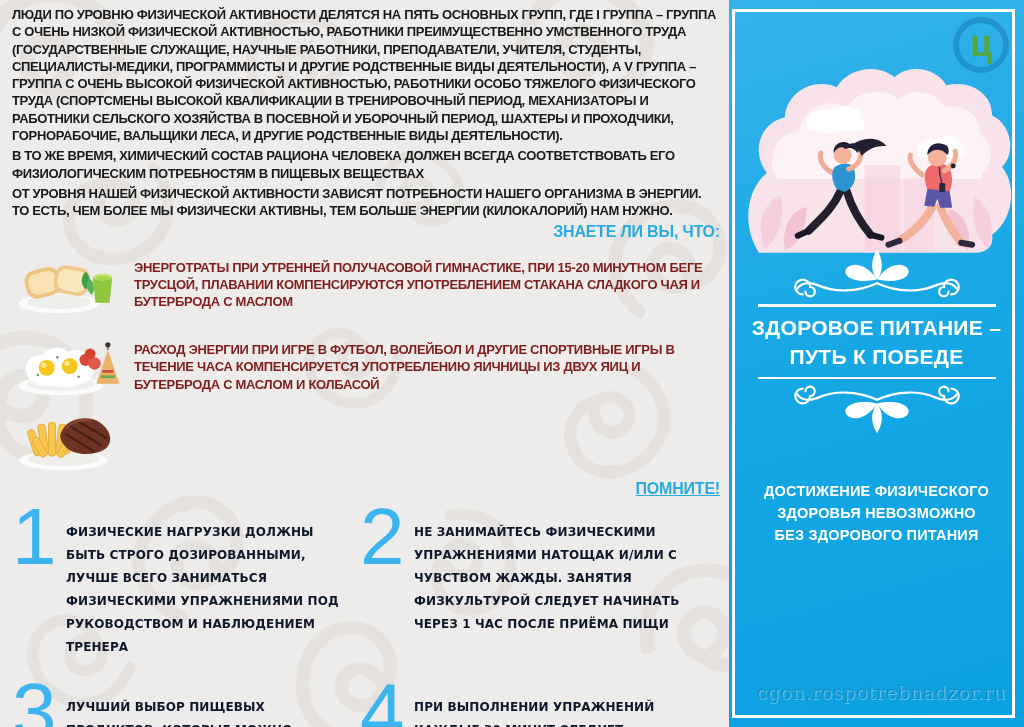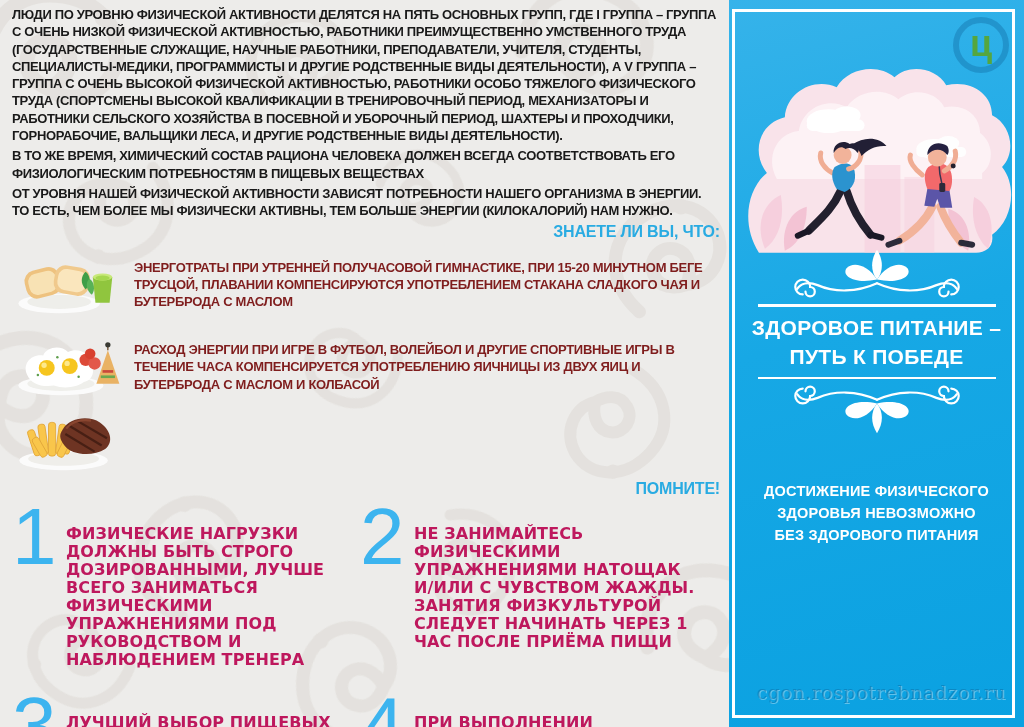--- a/index.html
+++ b/index.html
@@ -11,27 +11,27 @@
   .main{position:absolute;left:12px;top:6px;width:708px;}
   .intro p{margin:0 0 3px 0;font-weight:700;font-size:13px;line-height:17.3px;
            color:#191919;letter-spacing:-0.35px;}
   .blue-head{margin:3px 0 5px 0;text-align:right;font-size:16px;font-weight:700;
              color:#29abe2;letter-spacing:-0.2px;}
   .know-item{display:flex;align-items:center;margin-bottom:4px;}
   .know-icon{flex:0 0 112px;height:62px;}
   .know-icon svg{width:112px;height:62px;display:block;}
   .know-text{flex:1;padding:0 14px 0 10px;font-weight:700;font-size:13px;line-height:17.4px;
              color:#7f1d1d;letter-spacing:-0.3px;}
-  .remember-head{margin:8px 0 8px 0;}
+  .remember-head{margin:8px 0 8px 0;text-decoration:underline;}
   .rem-grid{display:grid;grid-template-columns:348px 360px;}
   .rem-item{display:flex;margin-bottom:10px;}
   .rem-num{flex:0 0 54px;font-size:80px;line-height:62px;font-weight:400;
            color:#3cb4ef;letter-spacing:-2px;}
   .rem-text{padding-top:3px;font-family:"DejaVu Sans",sans-serif;font-weight:700;
-            font-size:16px;line-height:18px;color:#be185d;letter-spacing:0.1px;max-width:284px;}
+            font-size:12px;line-height:23px;color:#0f172a;letter-spacing:0.1px;max-width:284px;}
   
   .panel{position:absolute;left:729px;top:0;width:295px;height:727px;
          background:linear-gradient(165deg,#36b3ea 0%,#17a8e5 45%,#0aa1e1 100%);}
   .panel-frame{position:absolute;left:3px;top:9px;right:9px;bottom:9px;
                border:3px solid #fff;pointer-events:none;}
   .logo{position:absolute;top:17px;right:15px;width:44px;height:44px;border-radius:50%;
         border:6px solid rgba(20,115,170,0.45);display:flex;align-items:center;justify-content:center;}
   .logo-letter{font-size:36px;font-weight:700;color:#55a63e;line-height:1;margin-top:-2px;}
   .illu{position:absolute;top:56px;left:8px;width:279px;height:214px;}
   .title-block{position:absolute;top:248px;left:0;width:100%;text-align:center;}

